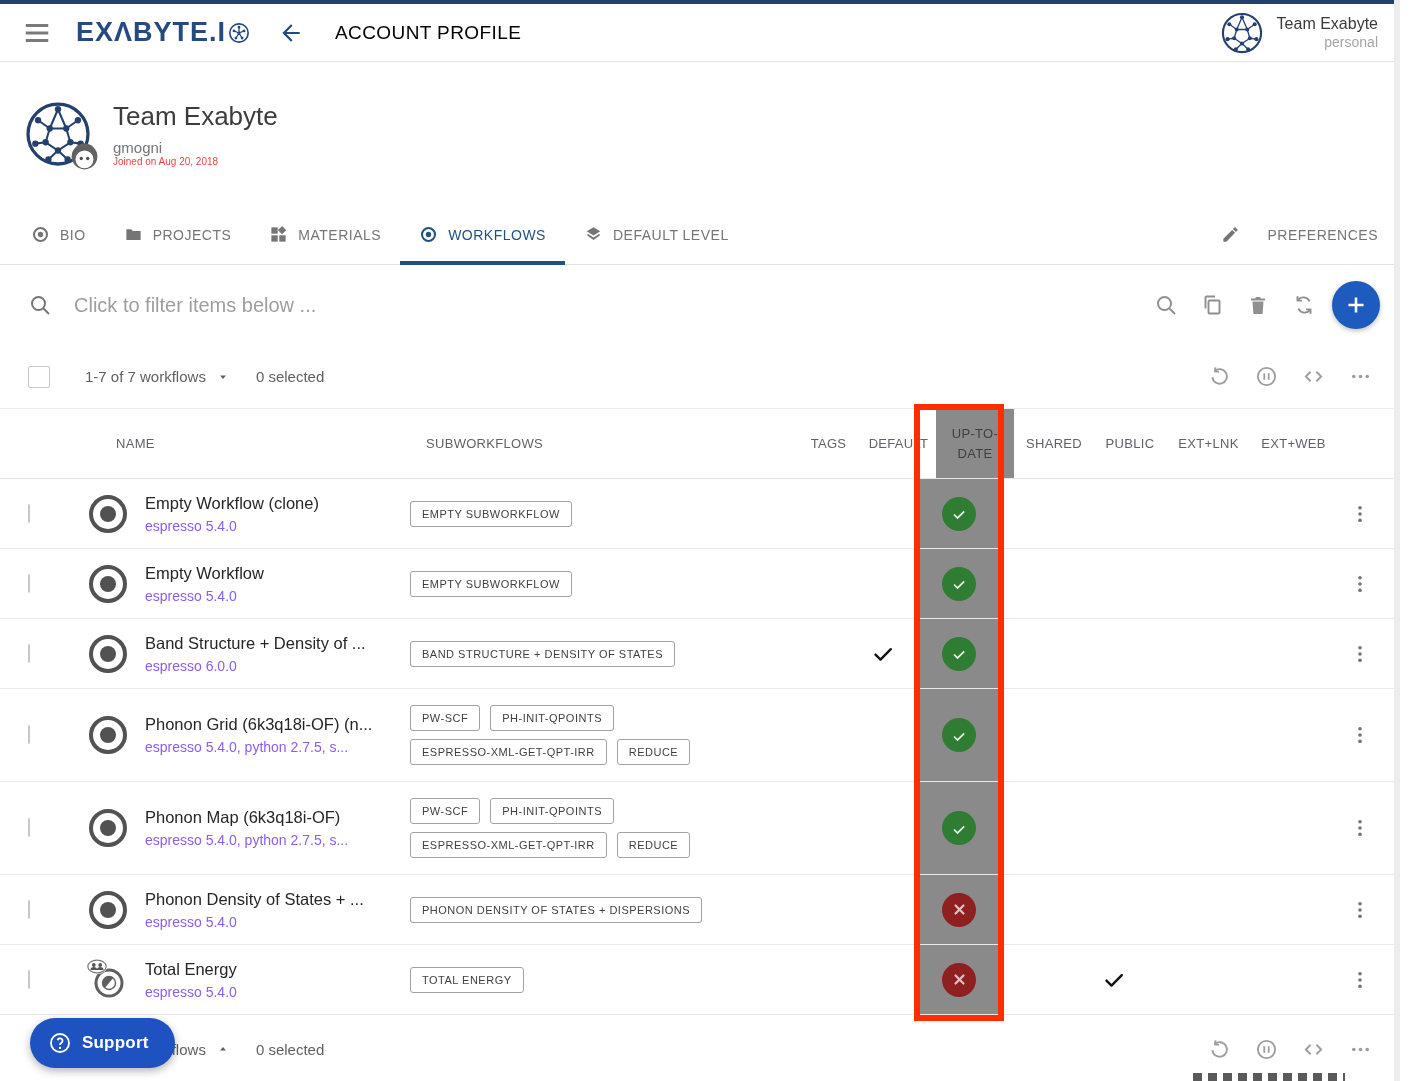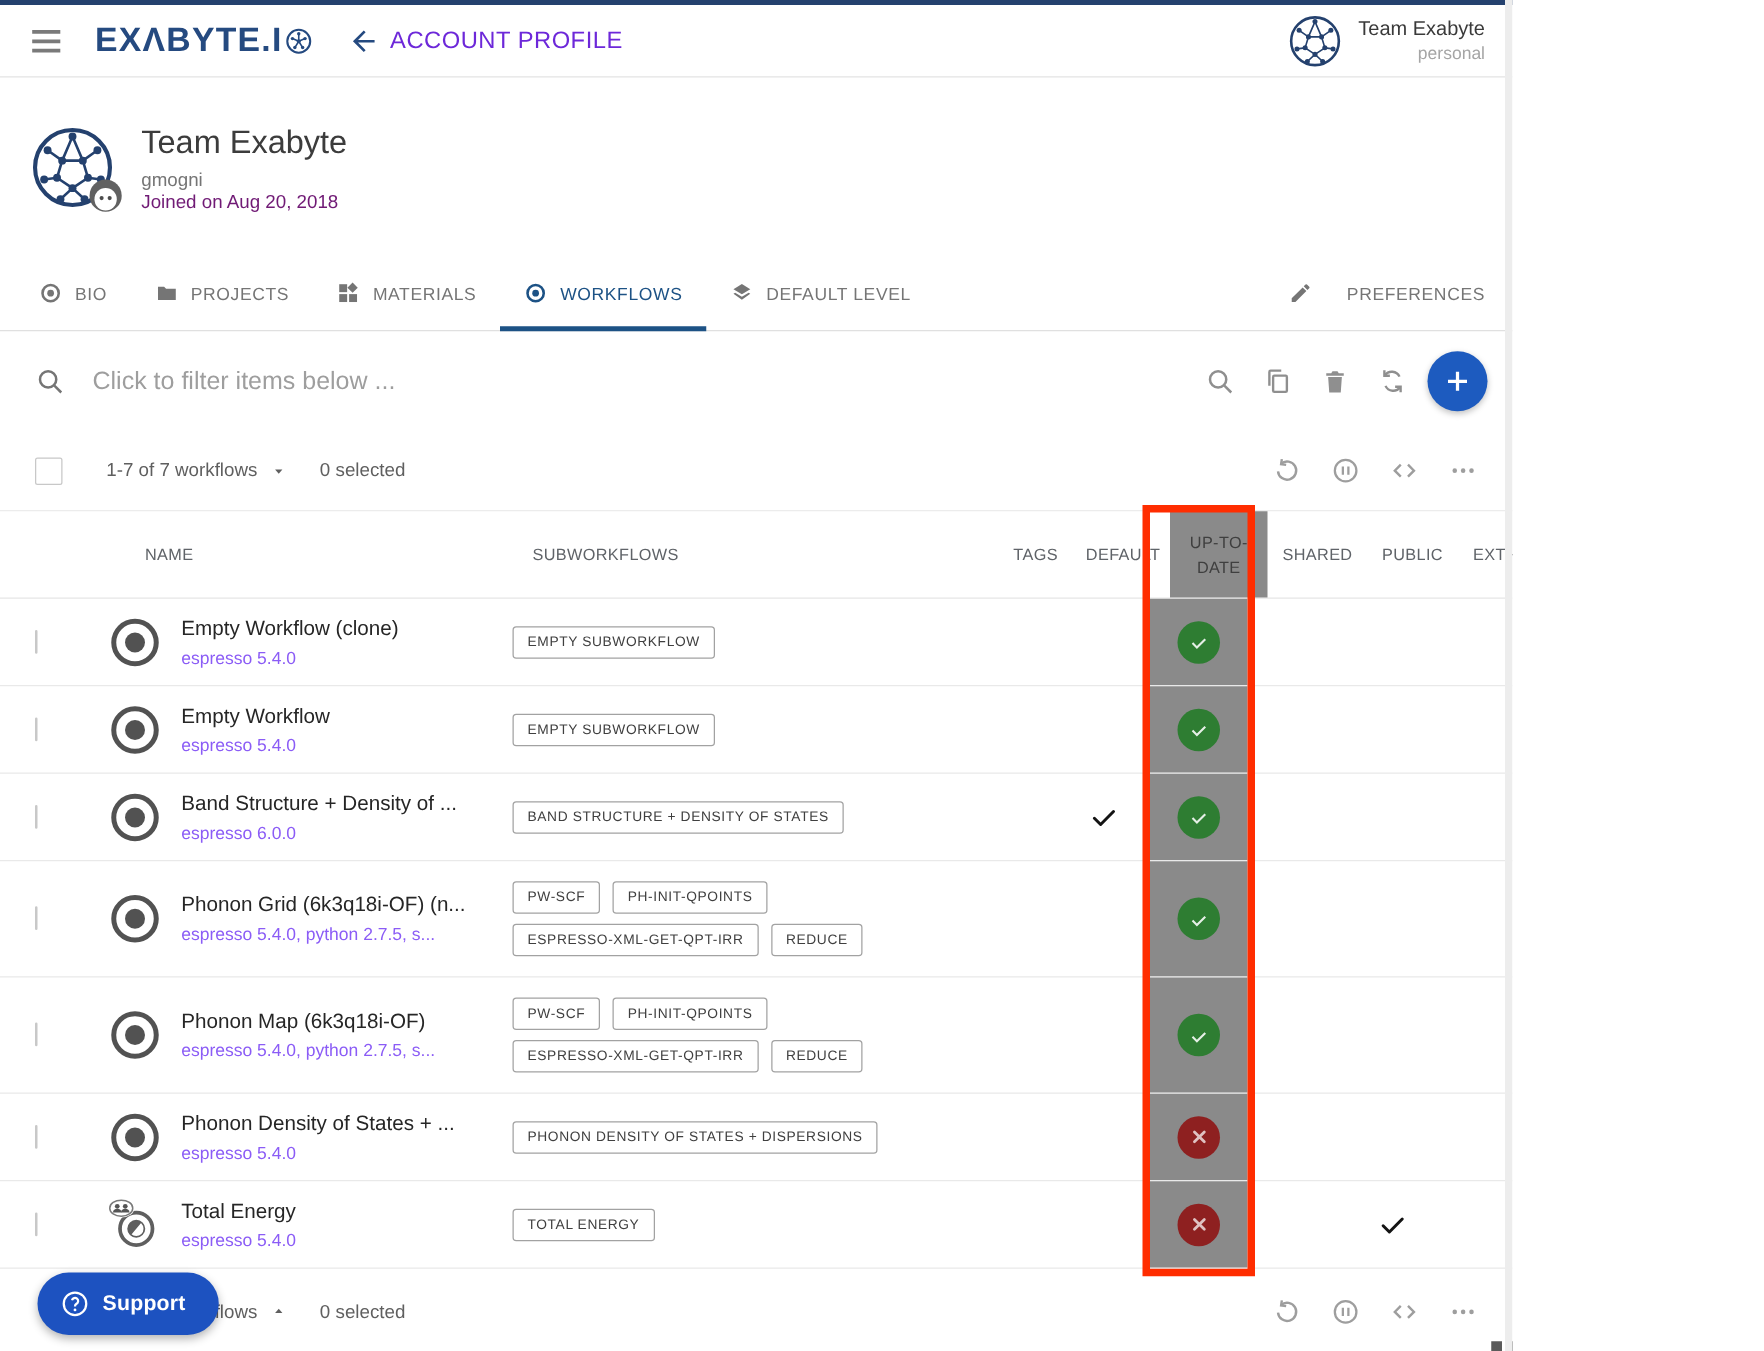--- a/index.html
+++ b/index.html
@@ -1,44 +1,44 @@
 <!DOCTYPE html>
 <html><head>
 <meta charset="utf-8">
 <style>
   html,body{margin:0;padding:0;background:#fff;}
   *{box-sizing:border-box;}
-  .page{position:relative;width:1210px;height:1081px;overflow:hidden;background:#fff;
+  .page{position:relative;width:1400px;height:1081px;overflow:hidden;background:#fff;
         font-family:"Liberation Sans","DejaVu Sans",sans-serif;color:#333;}
   .icon{display:inline-flex;align-items:center;justify-content:center;}
   .icon svg{width:100%;height:100%;display:block;}
   .iconbtn{background:none;border:none;padding:0;cursor:pointer;display:inline-flex;align-items:center;justify-content:center;}
 
   
   .top-strip{height:4px;background:#24416e;}
   .appbar{height:58px;display:flex;align-items:center;padding:0 22px;border-bottom:1px solid #e3e3e3;background:#fff;}
   .menu-btn{width:30px;height:26px;color:#7a7a7a;margin-right:24px;}
   .brand{display:flex;align-items:center;color:#254a80;}
   .brand-text{font-size:27px;font-weight:bold;letter-spacing:1px;}
   .brand-ball{width:22px;height:22px;margin-left:2px;color:#254a80;}
   .back-btn{width:26px;height:26px;color:#254a80;margin-left:28px;}
-  .page-title{margin-left:8px;font-size:19px;color:#6d28d9;letter-spacing:.4px;}
+  .page-title{margin-left:31px;font-size:19px;color:#000000;letter-spacing:.4px;}
   .account{margin-left:auto;display:flex;align-items:center;gap:14px;cursor:pointer;}
   .account-avatar{width:42px;height:42px;}
   .account-name{font-size:16px;color:#3a3a3a;line-height:1.25;}
   .account-type{font-size:14px;color:#a5a5a5;line-height:1.25;text-align:right;}
 
   
   .profile{height:143px;display:flex;align-items:center;padding:0 25px;gap:22px;}
   .profile-avatar-wrap{position:relative;width:66px;height:66px;}
   .profile-avatar{width:66px;height:66px;}
   .profile-badge{position:absolute;width:27px;height:27px;right:-7px;bottom:-3px;}
   .profile-name{font-size:26px;color:#3c3c3c;}
   .profile-username{font-size:15px;color:#757575;margin-top:7px;}
-  .profile-joined{font-size:15px;color:#701a75;margin-top:0;}
+  .profile-joined{font-size:10px;color:#ef4444;margin-top:0;}
 
   
   .tabs{height:60px;display:flex;align-items:stretch;padding:0 12px;border-bottom:1px solid #e0e0e0;}
   .tab{display:flex;align-items:center;gap:10px;padding:0 19px;position:relative;color:#757575;
        font-size:14px;letter-spacing:.5px;cursor:pointer;}
   .tab .icon{width:19px;height:19px;}
   .tab.active{color:#1d5285;}
   .tab.active::after{content:'';position:absolute;left:0;right:0;bottom:-1px;height:4px;background:#1d5285;}
   .tabs-right{margin-left:auto;display:flex;align-items:center;gap:27px;color:#757575;font-size:14px;
               letter-spacing:.5px;padding-right:10px;cursor:pointer;}

